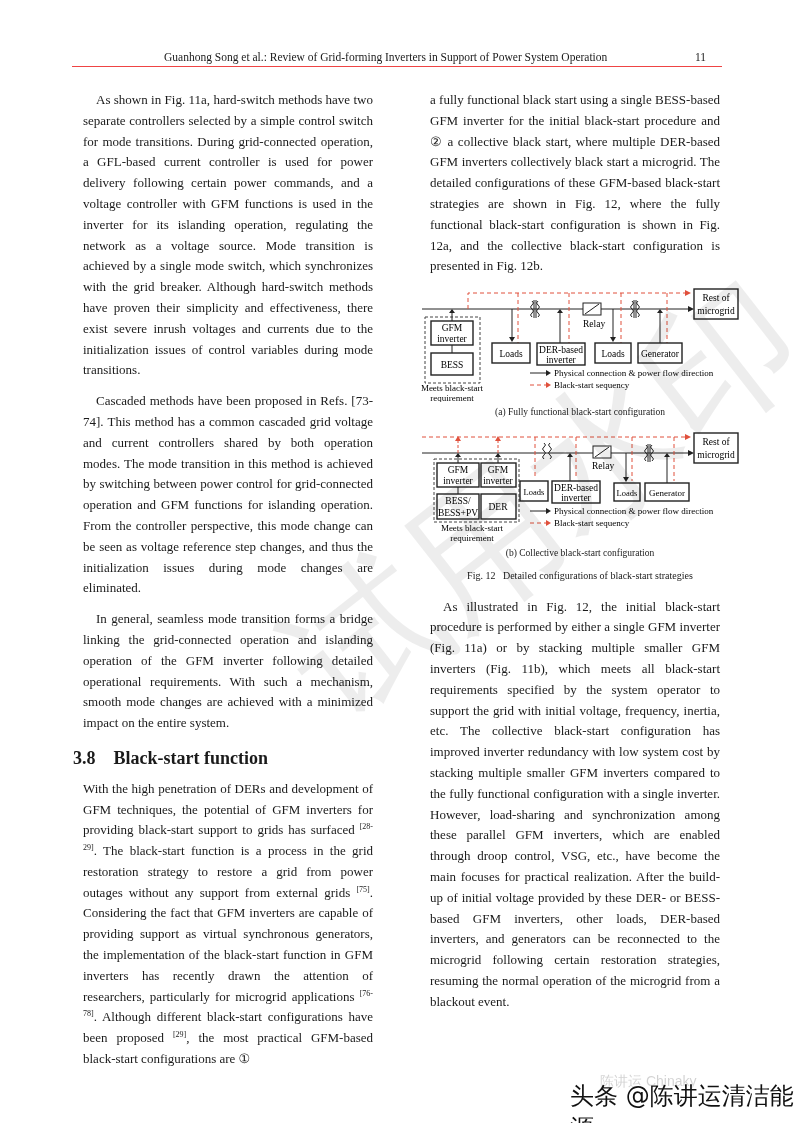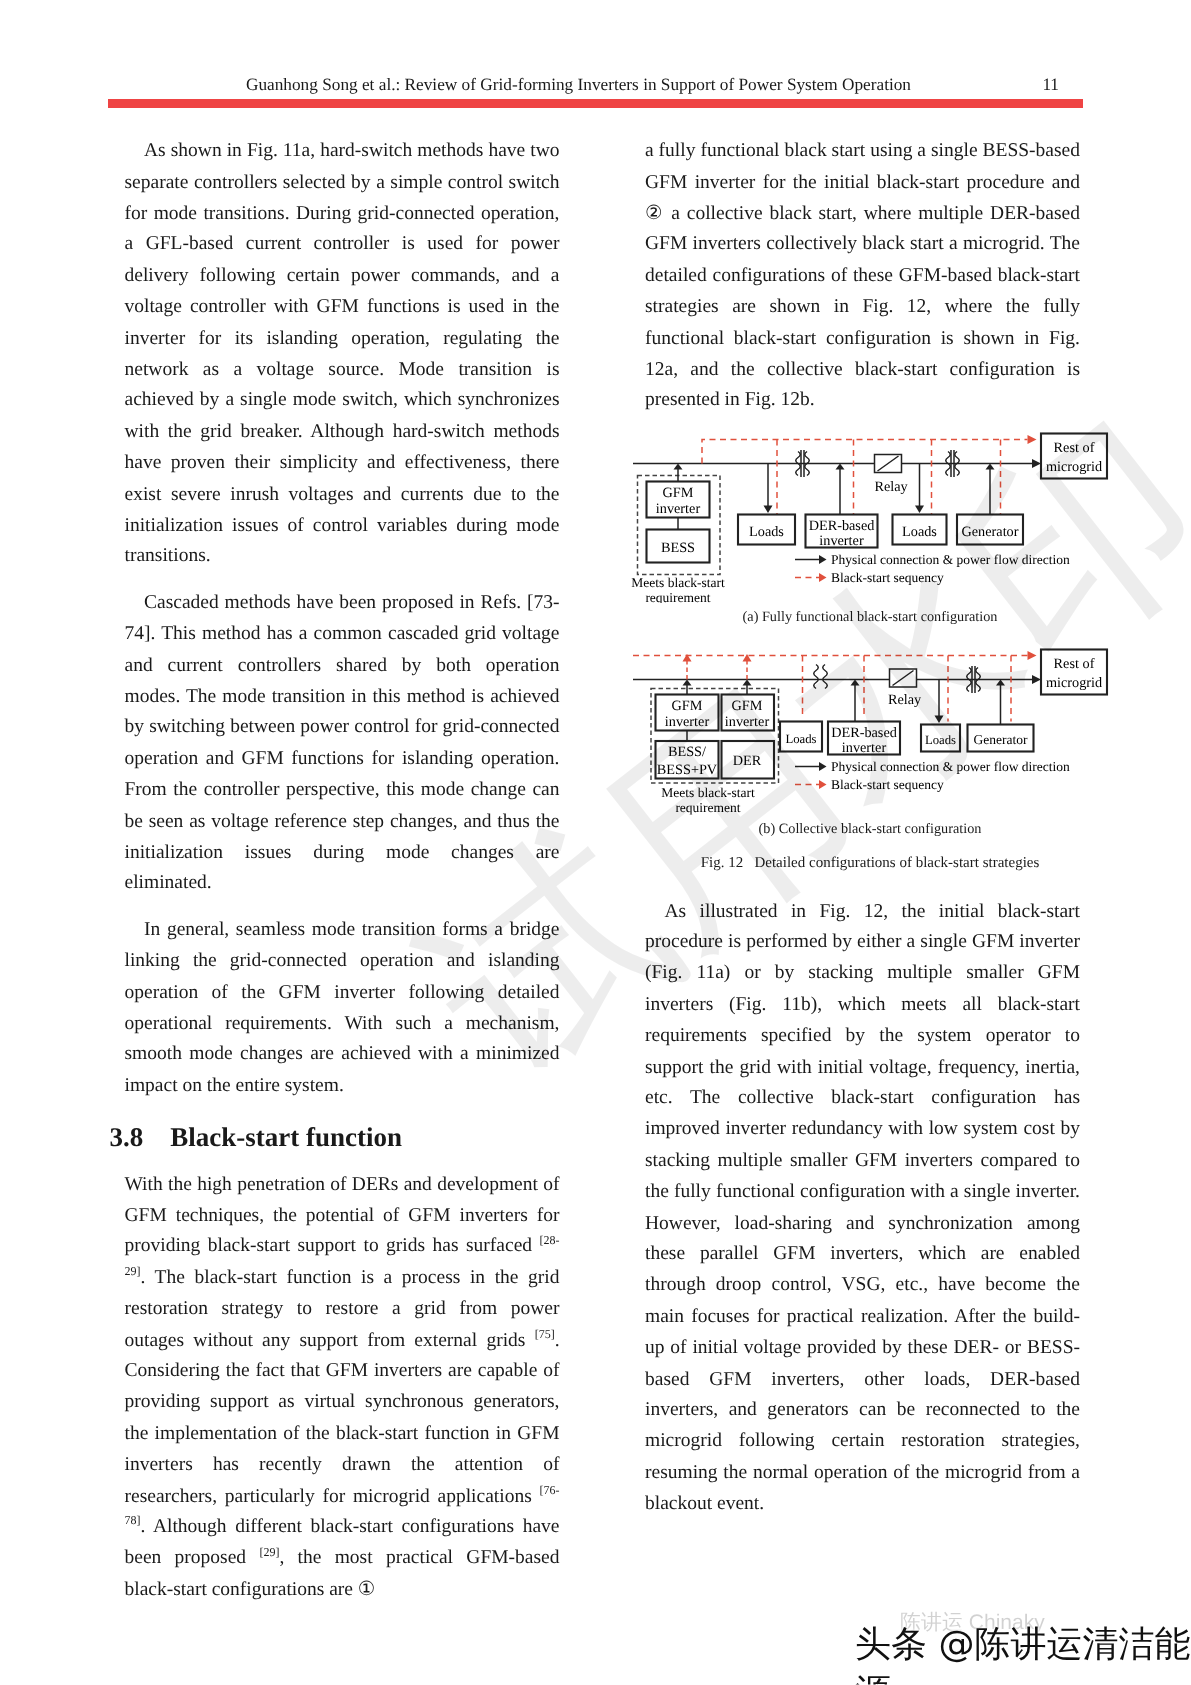--- a/index.html
+++ b/index.html
@@ -1,19 +1,19 @@
 <!DOCTYPE html>
 <html><head>
 <meta charset="utf-8">
 <style>
   html, body { margin:0; padding:0; background:#ffffff; }
   body { width:794px; height:1123px; position:relative; overflow:hidden;
          font-family:"Liberation Serif","DejaVu Serif",serif; color:#1a1a1a; }
   .header { position:absolute; left:72px; top:50px; width:650px; height:16px;
-            border-bottom:6px solid #ef4444; font-size:11.5px; }
+            border-bottom:1px solid #ef4444; font-size:11.5px; }
   .header .title { position:absolute; left:92px; top:1px; }
   .header .pageno { position:absolute; right:16px; top:1px;text-align:right; }
   .col { position:absolute; top:80px; width:310px; font-size:13px; line-height:20.8px; text-align:justify; }
   .col.left { left:73px; }
   .col.right { left:420px; }
   .col p { margin:10px; text-indent:13px; }
   .col p.noindent { text-indent:0; }
   .section { font-weight:bold; font-family:"Liberation Serif",serif; font-size:18px; margin:14px 0 8px 0; }
   .section .num { margin-right:18px; }
   sup { font-size:8px; line-height:0; vertical-align:5px; }

